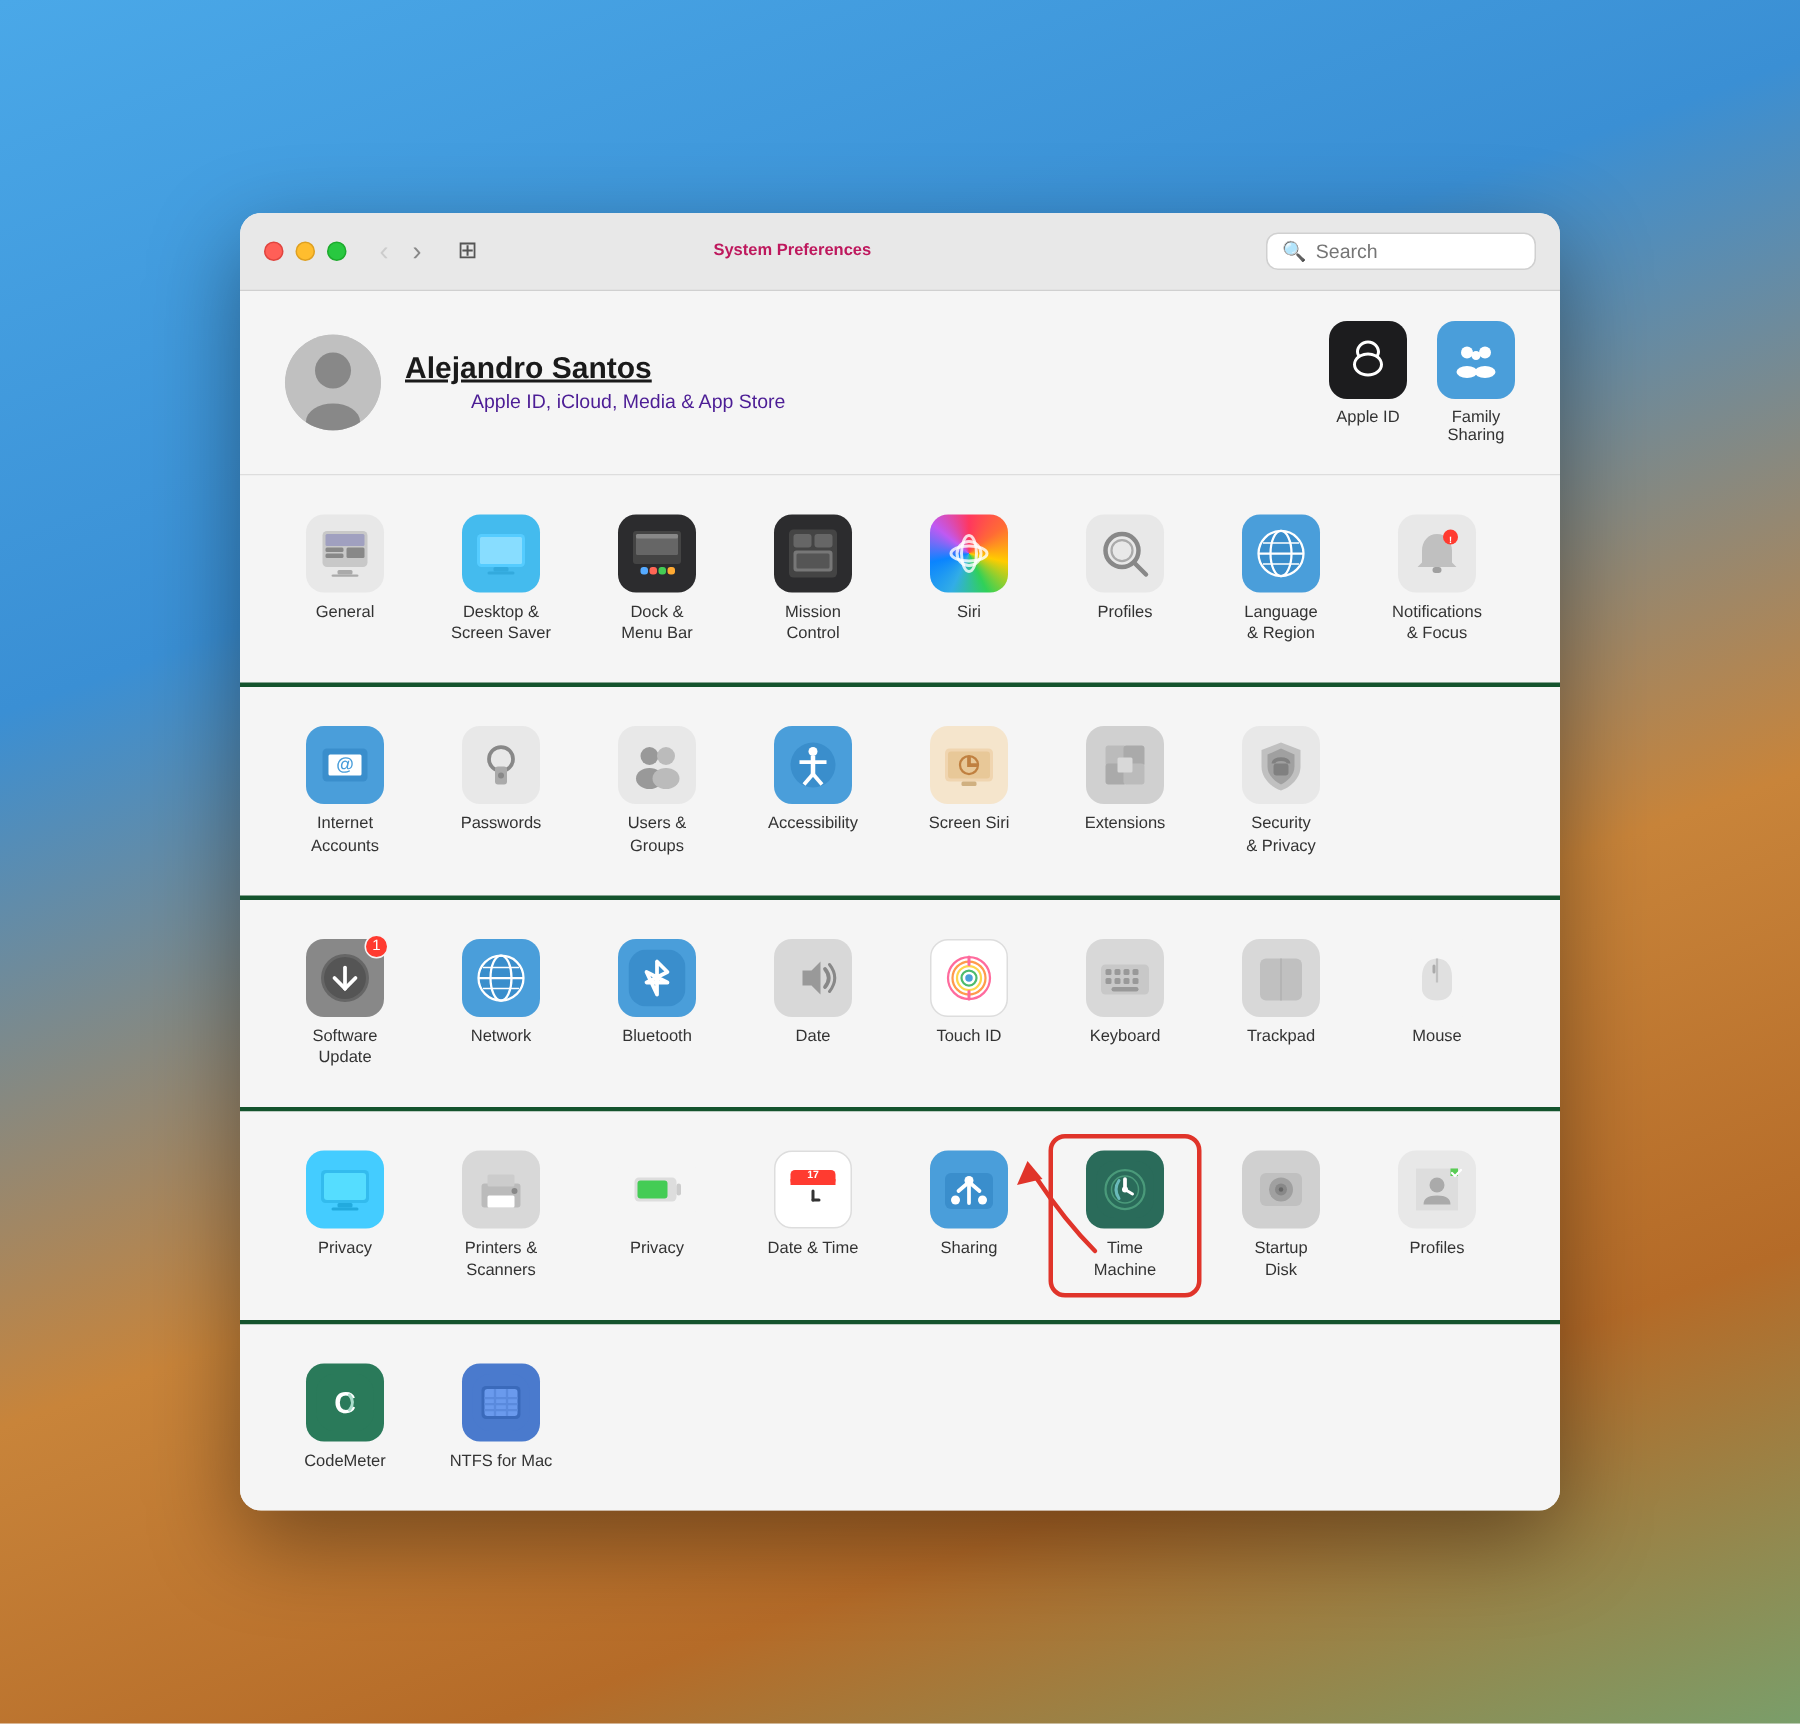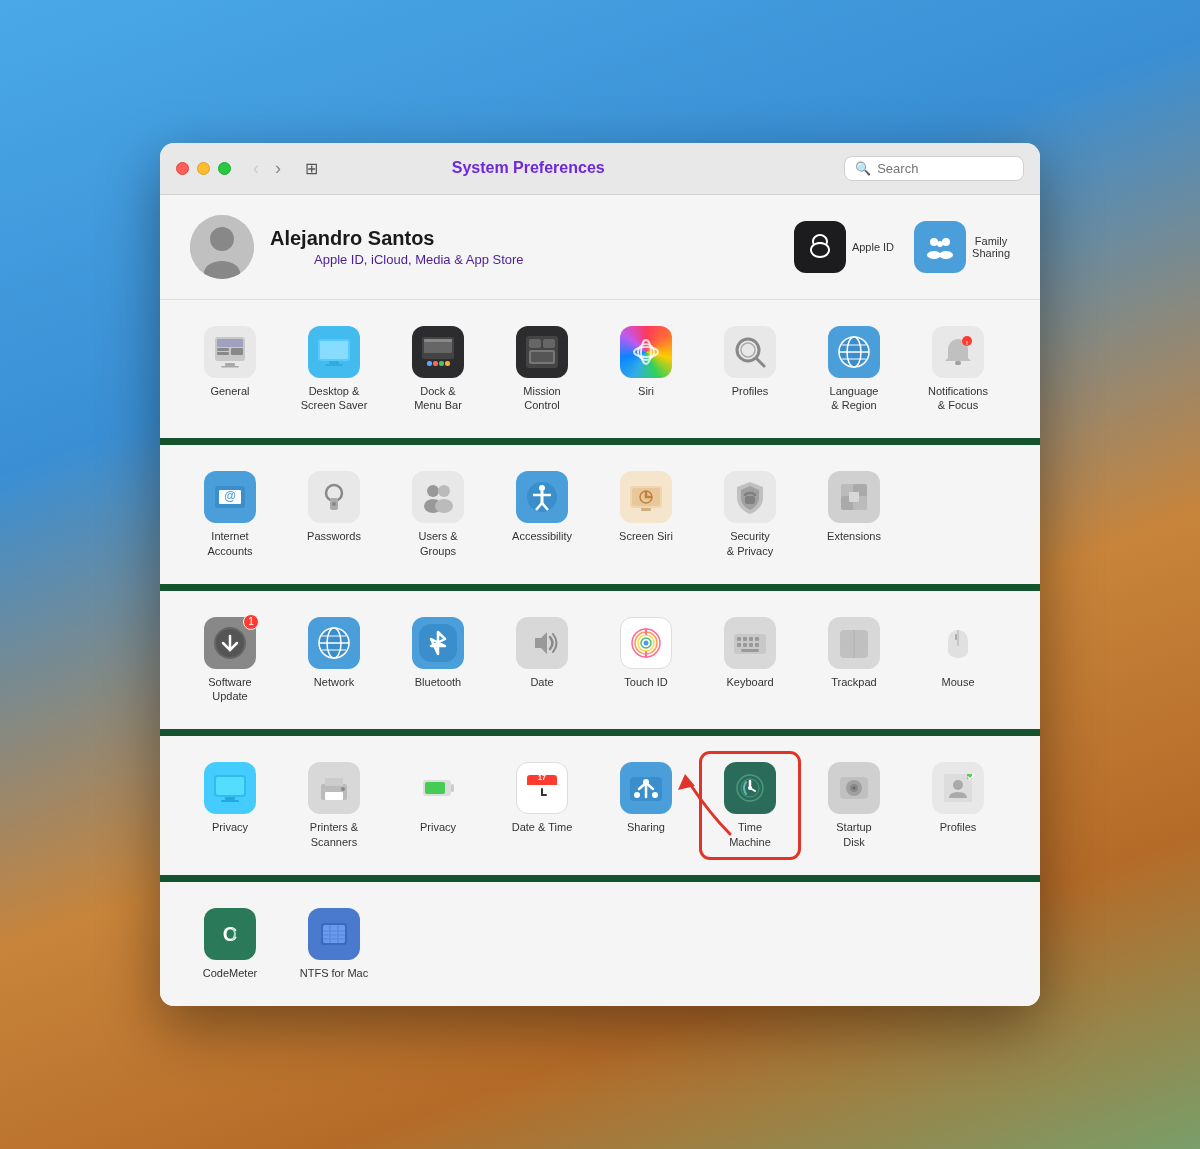--- a/index.html
+++ b/index.html
@@ -70,23 +70,23 @@
       border: none;
       cursor: pointer;
       padding: 2px 6px;
       color: #555;
       font-size: 16px;
       margin-right: 8px;
     }
 
     .window-title {
       flex: 1;
-      font-size: 16px;
+      font-size: 11px;
       font-weight: 600;
-      color: #6d28d9;
+      color: #be185d;
       text-align: center;
       margin-left: -120px;
     }
 
     .search-box {
       display: flex;
       align-items: center;
       background: white;
       border: 1px solid #d0d0d0;
       border-radius: 8px;
@@ -137,37 +137,39 @@
     }
 
     .user-info {
       flex: 1;
     }
 
     .user-name {
       font-size: 20px;
       font-weight: 600;
       color: #1a1a1a;
+      text-decoration: underline;
     }
 
     .user-subtitle {
       font-size: 13px;
       color: #4c1d95;
       margin-top: 2px;
       margin-left: 44px;
     }
 
     .profile-actions {
       display: flex;
       gap: 20px;
       margin-left: auto;
     }
 
     .profile-action {
       display: flex;
+      flex-direction: column;
       align-items: center;
       gap: 6px;
       cursor: pointer;
     }
 
     .pref-icon-container {
       width: 52px;
       height: 52px;
       border-radius: 12px;
       display: flex;
@@ -179,21 +181,21 @@
     .pref-label {
       font-size: 11px;
       color: #333;
       text-align: center;
     }
 
     
     .prefs-section {
       background: #f5f5f5;
       padding: 16px 20px;
-      border-bottom: 7px solid #14532d;
+      border-bottom: 3px solid #14532d;
     }
 
     .prefs-grid {
       display: flex;
       flex-wrap: wrap;
       gap: 4px;
     }
 
     .pref-item {
       display: flex;
@@ -495,42 +497,42 @@
               <rect x="5" y="10" width="28" height="18" rx="2" fill="#e8c898"></rect>
               <rect x="14" y="30" width="10" height="3" rx="1" fill="#d0b080"></rect>
               <path d="M19 14 L19 19 L24 19" stroke="#c08040" stroke-width="2.5" fill="none" stroke-linecap="round"></path>
               <circle cx="19" cy="19" r="6" fill="none" stroke="#c08040" stroke-width="1.5"></circle>
             </svg>
           </div>
           <span class="pref-text">Screen Siri</span>
         </div>
 
         <div class="pref-item">
-          <div class="pref-icon" style="background:#e8e8e8;">
-            <svg width="38" height="38" viewBox="0 0 38 38">
-              <path d="M19 4 L32 9 L32 20 C32 28 25 34 19 36 C13 34 6 28 6 20 L6 9 Z" fill="#c0c0c0"></path>
-              <path d="M19 8 L28 12 L28 20 C28 26 23 30 19 32 C15 30 10 26 10 20 L10 12 Z" fill="#a0a0a0"></path>
-              <rect x="14" y="18" width="10" height="8" rx="2" fill="#808080"></rect>
-              <path d="M14 18 C14 14 24 14 24 18" fill="none" stroke="#808080" stroke-width="2.5"></path>
-            </svg>
-          </div>
-          <span class="pref-text">Security<br>&amp; Privacy</span>
-        </div>
-
-        <div class="pref-item">
           <div class="pref-icon" style="background:#d0d0d0;">
             <svg width="38" height="38" viewBox="0 0 38 38">
               <rect x="6" y="6" width="14" height="14" rx="2" fill="#bbb"></rect>
               <rect x="18" y="6" width="14" height="14" rx="2" fill="#aaa"></rect>
               <rect x="6" y="18" width="14" height="14" rx="2" fill="#aaa"></rect>
               <rect x="18" y="18" width="14" height="14" rx="2" fill="#bbb"></rect>
               <rect x="14" y="14" width="10" height="10" rx="1" fill="#d8d8d8"></rect>
             </svg>
           </div>
           <span class="pref-text">Extensions</span>
+        </div>
+
+        <div class="pref-item">
+          <div class="pref-icon" style="background:#e8e8e8;">
+            <svg width="38" height="38" viewBox="0 0 38 38">
+              <path d="M19 4 L32 9 L32 20 C32 28 25 34 19 36 C13 34 6 28 6 20 L6 9 Z" fill="#c0c0c0"></path>
+              <path d="M19 8 L28 12 L28 20 C28 26 23 30 19 32 C15 30 10 26 10 20 L10 12 Z" fill="#a0a0a0"></path>
+              <rect x="14" y="18" width="10" height="8" rx="2" fill="#808080"></rect>
+              <path d="M14 18 C14 14 24 14 24 18" fill="none" stroke="#808080" stroke-width="2.5"></path>
+            </svg>
+          </div>
+          <span class="pref-text">Security<br>&amp; Privacy</span>
         </div>
       </div>
     </div>
 
     <div class="prefs-section">
       <div class="prefs-grid">
 
         <div class="pref-item">
           <div class="pref-icon" style="background:#888;">
             <div class="badge">1</div>

